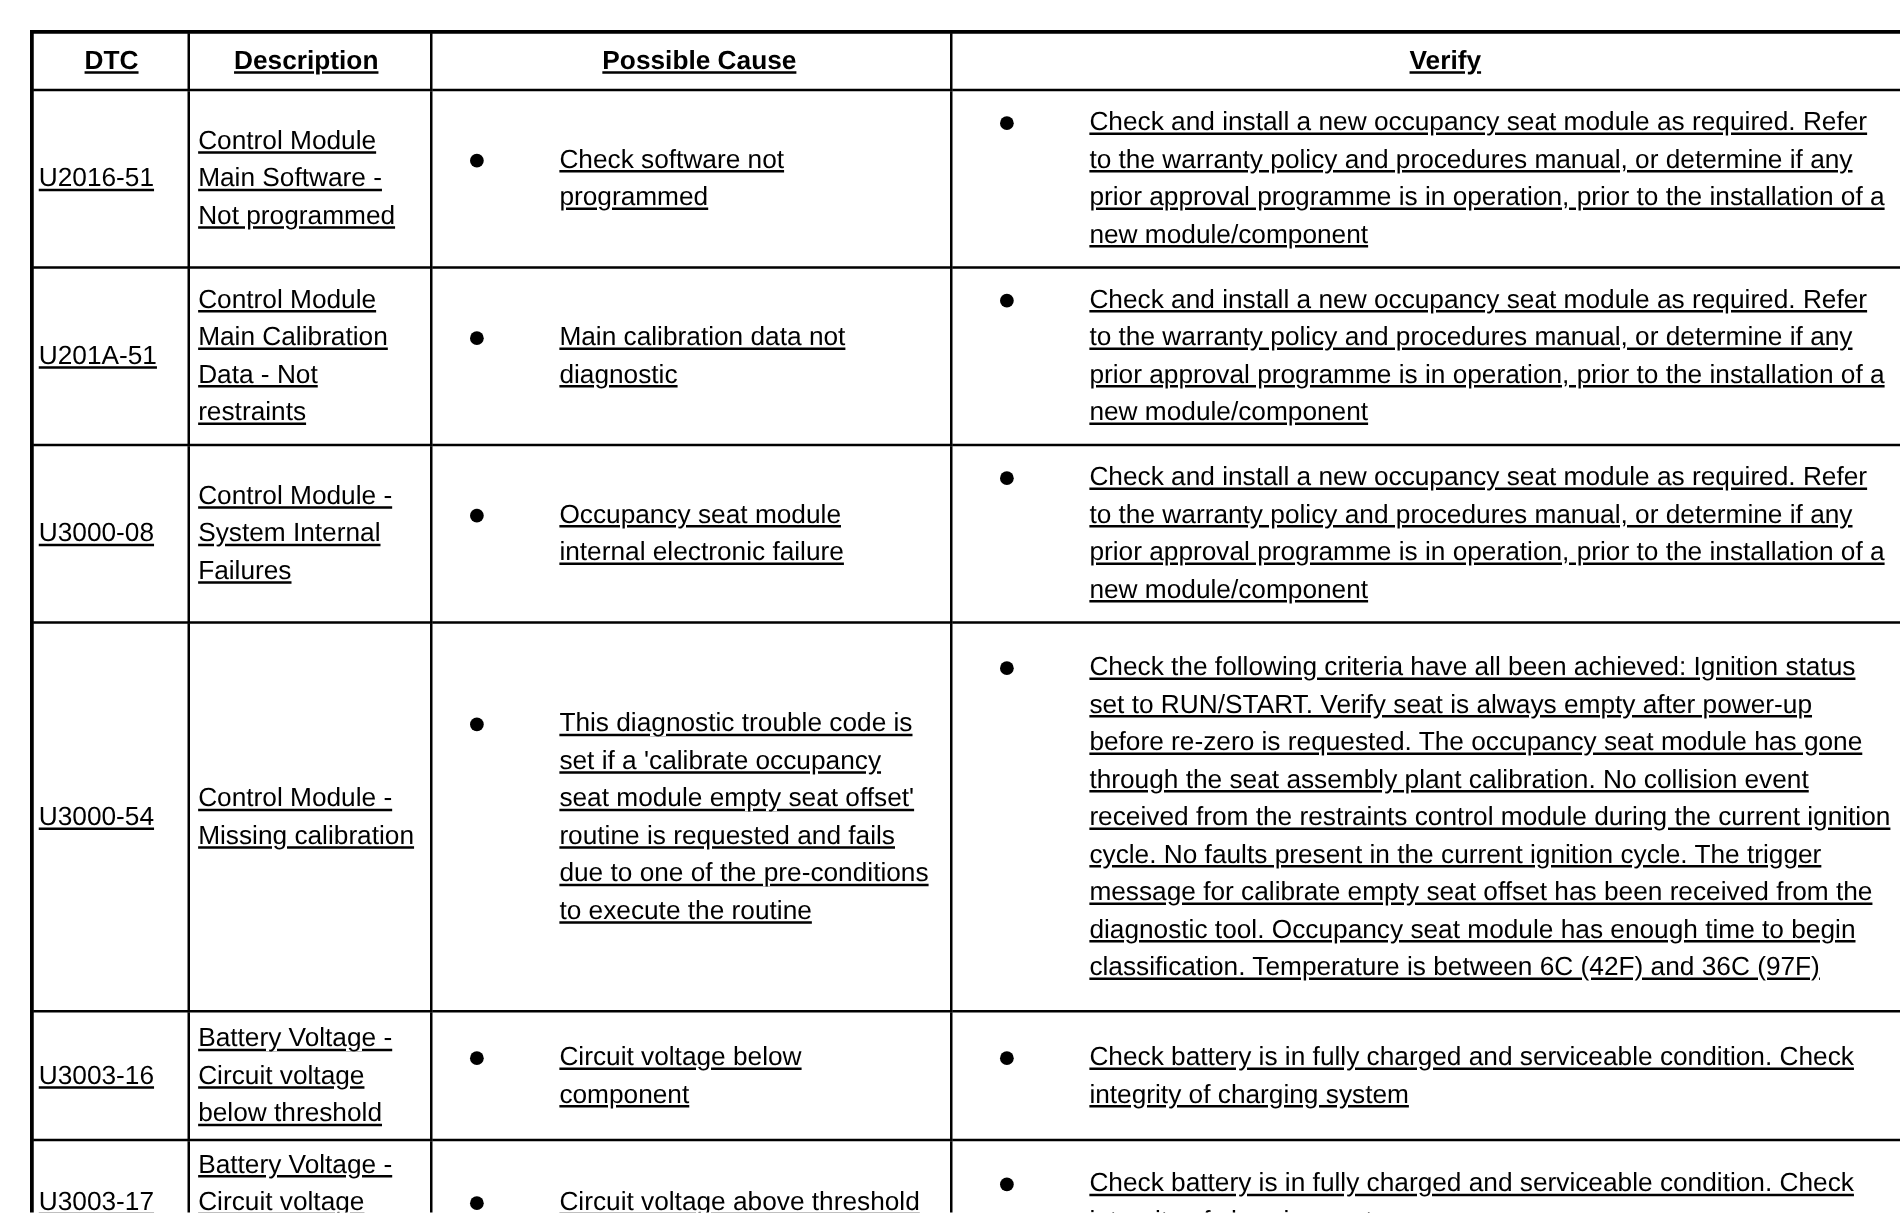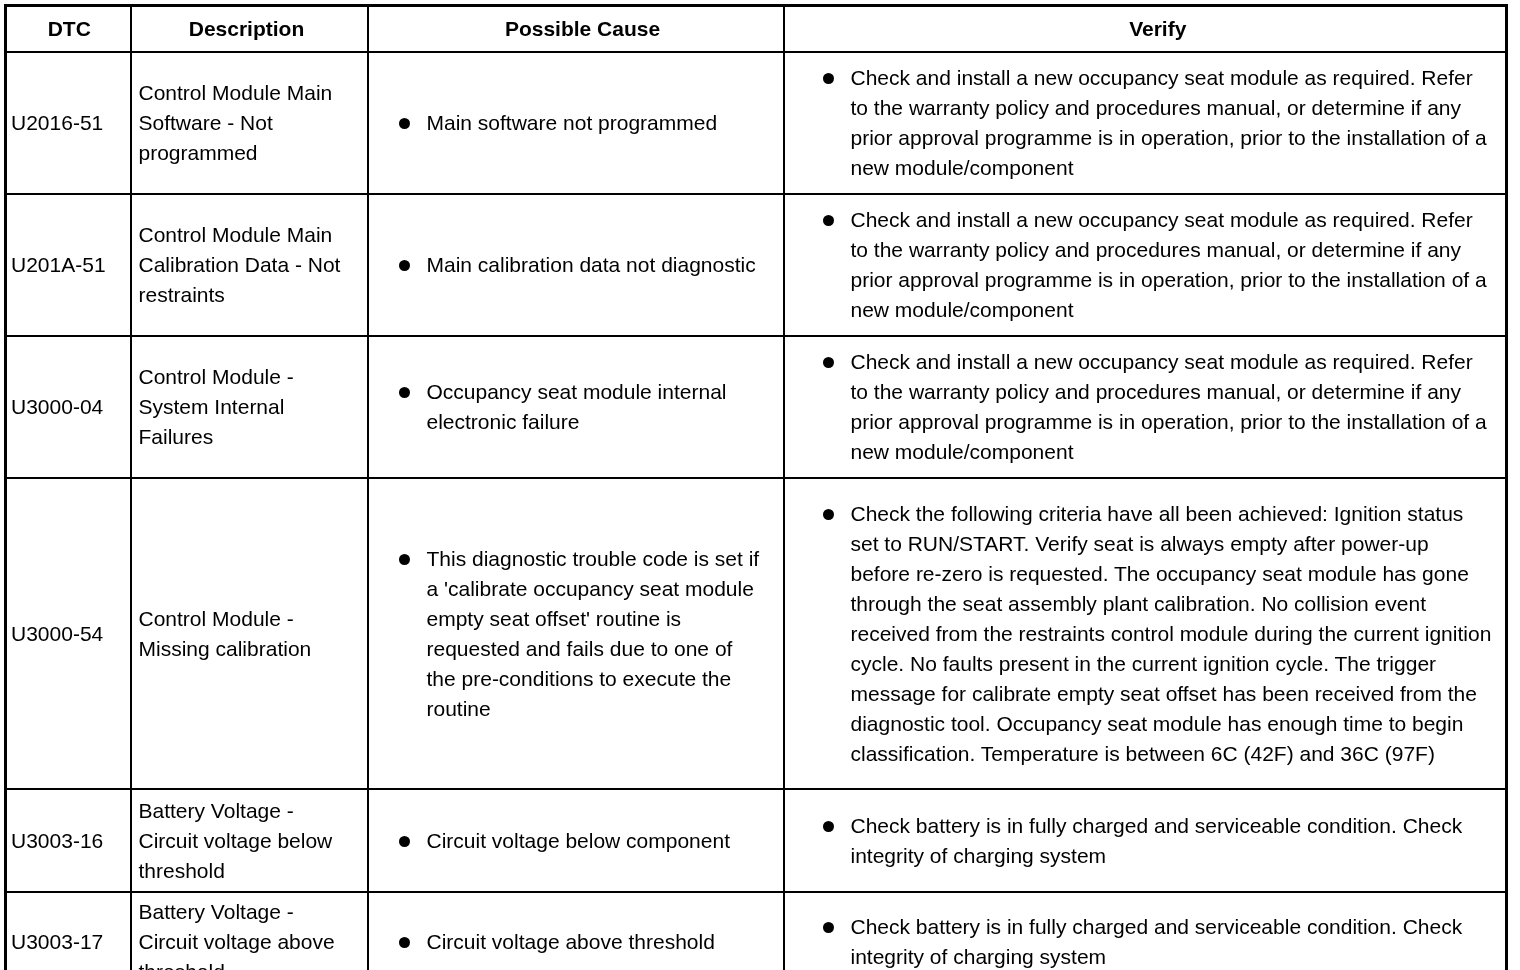--- a/index.html
+++ b/index.html
@@ -6,21 +6,22 @@
   html, body {
     margin: 0;
     padding: 0;
     background: #ffffff;
     color: #000000;
     font-family: "Liberation Sans", "DejaVu Sans", sans-serif;
   }
   .page {
     width: 1520px;
     height: 970px;
-    padding: 4px;
+    padding: 24px;
+    text-decoration: underline;
   }
   table.dtc-table {
     border-collapse: collapse;
     table-layout: fixed;
     width: 1504px;
     border: 3px solid #000;
   }
   th, td {
     border: 2px solid #000;
   }
@@ -31,24 +32,24 @@
     padding: 4px 4px;
     vertical-align: middle;
   }
   thead tr { height: 37px; }
   td {
     font-size: 21px;
     line-height: 30px;
     vertical-align: middle;
   }
   .col-dtc   { width: 125px; padding: 4px 2px 4px 4px; }
-  .col-desc  { width: 237px; padding: 4px 12px 4px 7px; }
+  .col-desc  { width: 194px; padding: 4px 12px 4px 7px; }
   .col-cause { width: 416px; padding: 8px 16px 8px 30px; }
   .col-action{ padding: 10px 12px 10px 38px; vertical-align: middle; }
-  .bullet-row { display: flex; align-items: flex-start; }
+  .bullet-row { display: flex; align-items: flex-start; gap: 44px; }
   .bullet {
     flex: none;
     width: 11px;
     height: 11px;
     border-radius: 50%;
     background: #000;
     margin: 10px 17px 0 0;
   }
   tr.r1 { height: 140px; }
   tr.r2 { height: 133px; }
@@ -71,21 +72,21 @@
       </tr>
     </thead>
     <tbody>
 
       <tr class="r1">
         <td class="col-dtc">U2016-51</td>
         <td class="col-desc">Control Module Main Software - Not programmed</td>
         <td class="col-cause">
           <div class="bullet-row">
             <span class="bullet"></span>
-            <span>Main software not programmed</span>
+            <span>Check software not programmed</span>
           </div>
         </td>
         <td class="col-action">
           <div class="bullet-row">
             <span class="bullet"></span>
             <span>Check and install a new occupancy seat module as required. Refer to the warranty policy and procedures manual, or determine if any prior approval programme is in operation, prior to the installation of a new module/component</span>
           </div>
         </td>
       </tr>
 
@@ -100,21 +101,21 @@
         </td>
         <td class="col-action">
           <div class="bullet-row">
             <span class="bullet"></span>
             <span>Check and install a new occupancy seat module as required. Refer to the warranty policy and procedures manual, or determine if any prior approval programme is in operation, prior to the installation of a new module/component</span>
           </div>
         </td>
       </tr>
 
       <tr class="r3">
-        <td class="col-dtc">U3000-04</td>
+        <td class="col-dtc">U3000-08</td>
         <td class="col-desc">Control Module - System Internal Failures</td>
         <td class="col-cause">
           <div class="bullet-row">
             <span class="bullet"></span>
             <span>Occupancy seat module internal electronic failure</span>
           </div>
         </td>
         <td class="col-action">
           <div class="bullet-row">
             <span class="bullet"></span>

